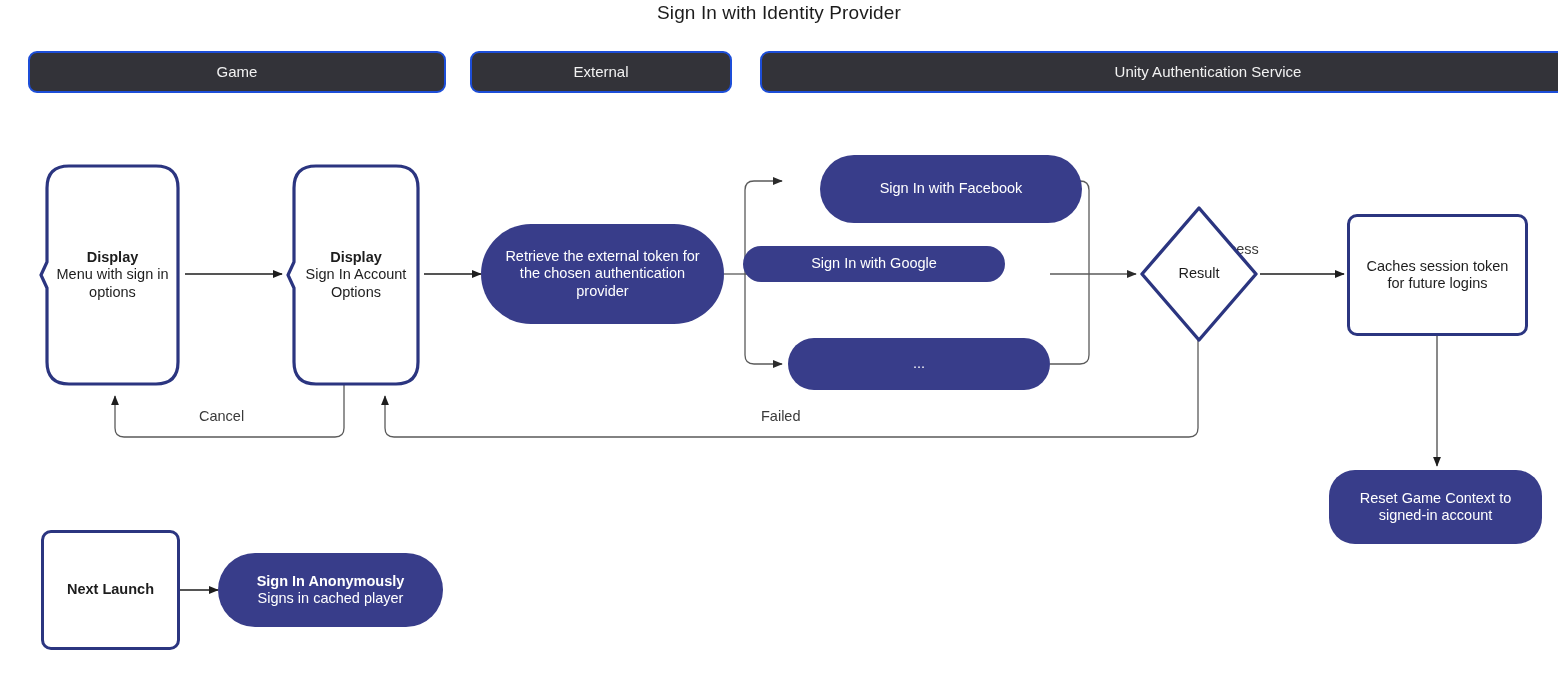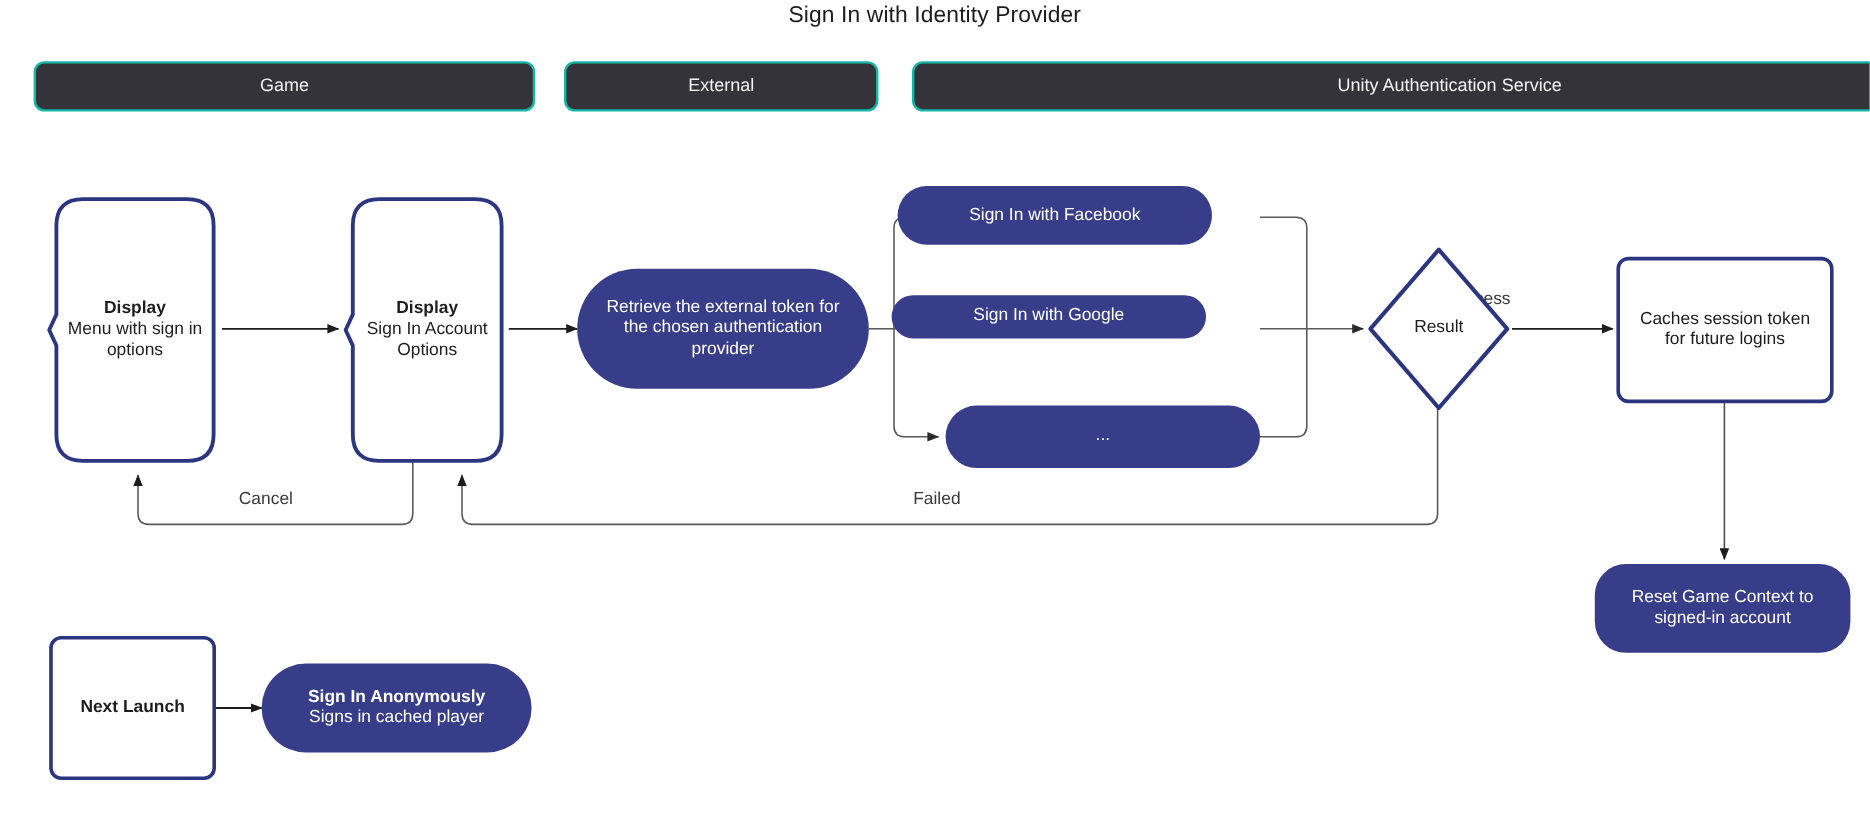--- a/index.html
+++ b/index.html
@@ -15,21 +15,21 @@
   .node .txt{width:100%;line-height:1.18;}
 
   
   #title{
     position:absolute;left:0;top:2px;width:1558px;text-align:center;
     font-size:19px;color:#1c1c1c;letter-spacing:.1px;
   }
 
   
   .lane{
-    background:#333339;border:2px solid #14b8a6;border-radius:9px;
+    background:#333339;border:2px solid #1d4ed8;border-radius:9px;
     color:#f2f2f2;font-size:15px;height:42px;
   }
 
   
   .hex{border:0;background:transparent;align-items:center;}
   .hex .txt{position:relative;z-index:2;font-size:14.5px;color:#1d1d1d;}
   .hex svg{position:absolute;left:0;top:0;width:100%;height:100%;z-index:1;}
 
   
   .rect{
@@ -123,21 +123,21 @@
     <div class="txt">
       <div class="b">Display</div>
       <div>Sign In Account Options</div>
     </div>
   </div>
 
   <div class="node pill" style="left:481px;top:224px;width:243px;height:100px;padding:0 16px;">
     <span class="txt">Retrieve the external token for the chosen authentication provider</span>
   </div>
 
-  <div class="node pill" style="left:748px;top:155px;width:262px;height:49px;">
+  <div class="node pill" style="left:820px;top:155px;width:262px;height:68px;">
     <span class="txt">Sign In with Facebook</span>
   </div>
   <div class="node pill" style="left:743px;top:246px;width:262px;height:36px;text-align:center;">
     <span class="txt">Sign In with Google</span>
   </div>
   <div class="node pill" style="left:788px;top:338px;width:262px;height:52px;">
     <span class="txt">...</span>
   </div>
 
   <div class="node diamond" style="left:1136px;top:202px;width:126px;height:144px;">

